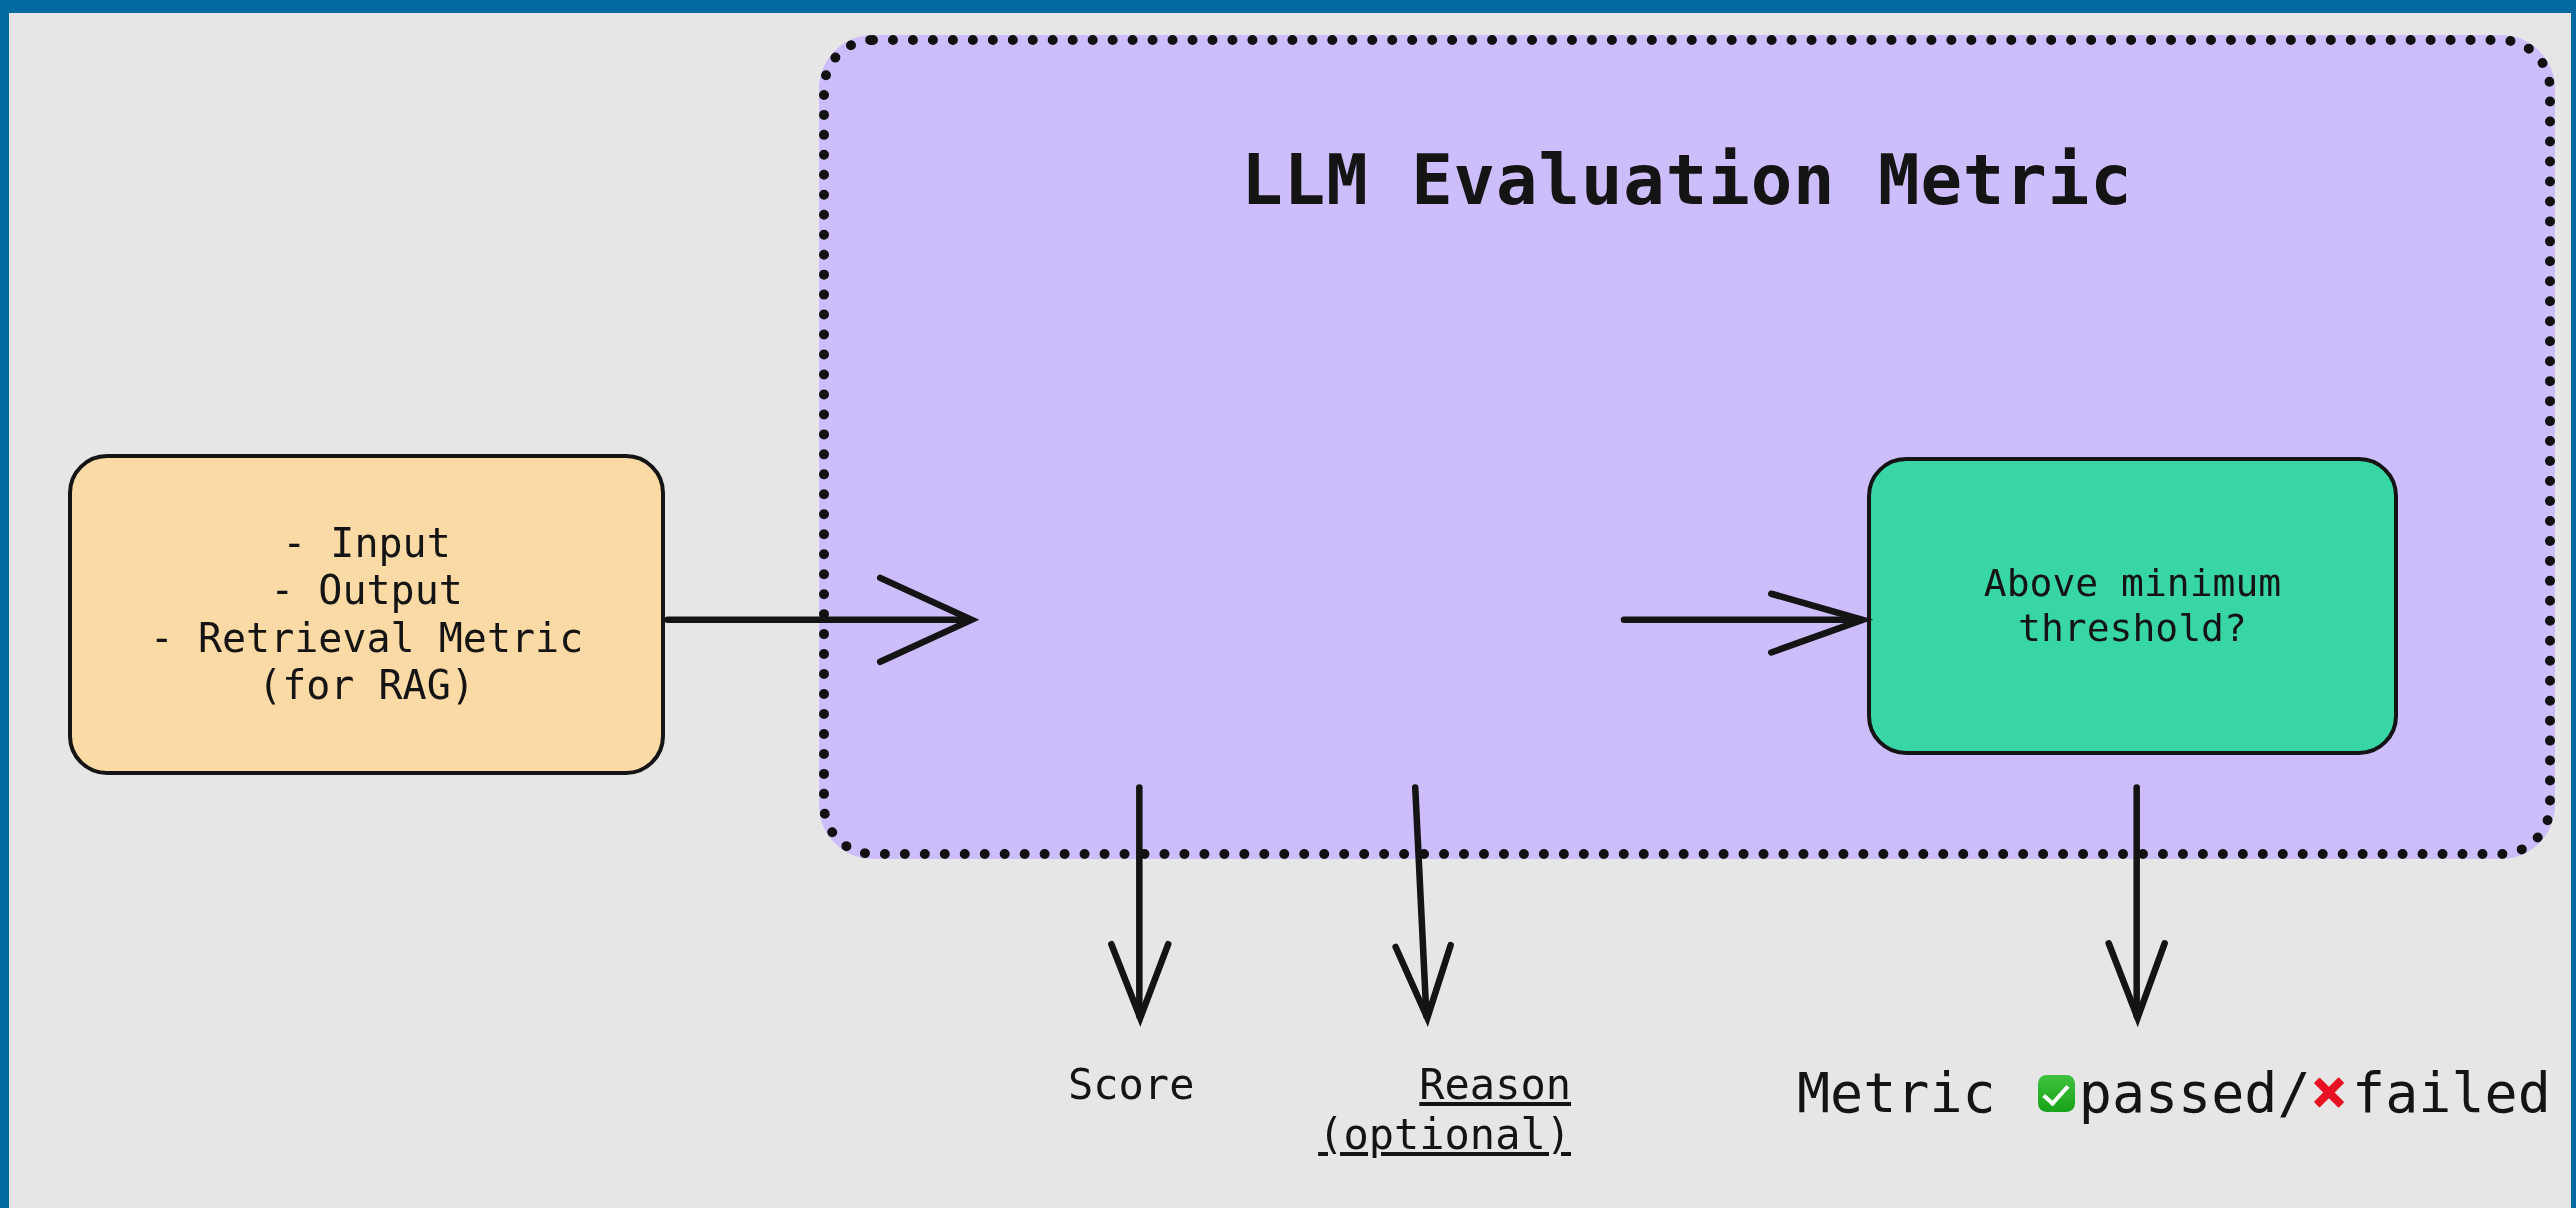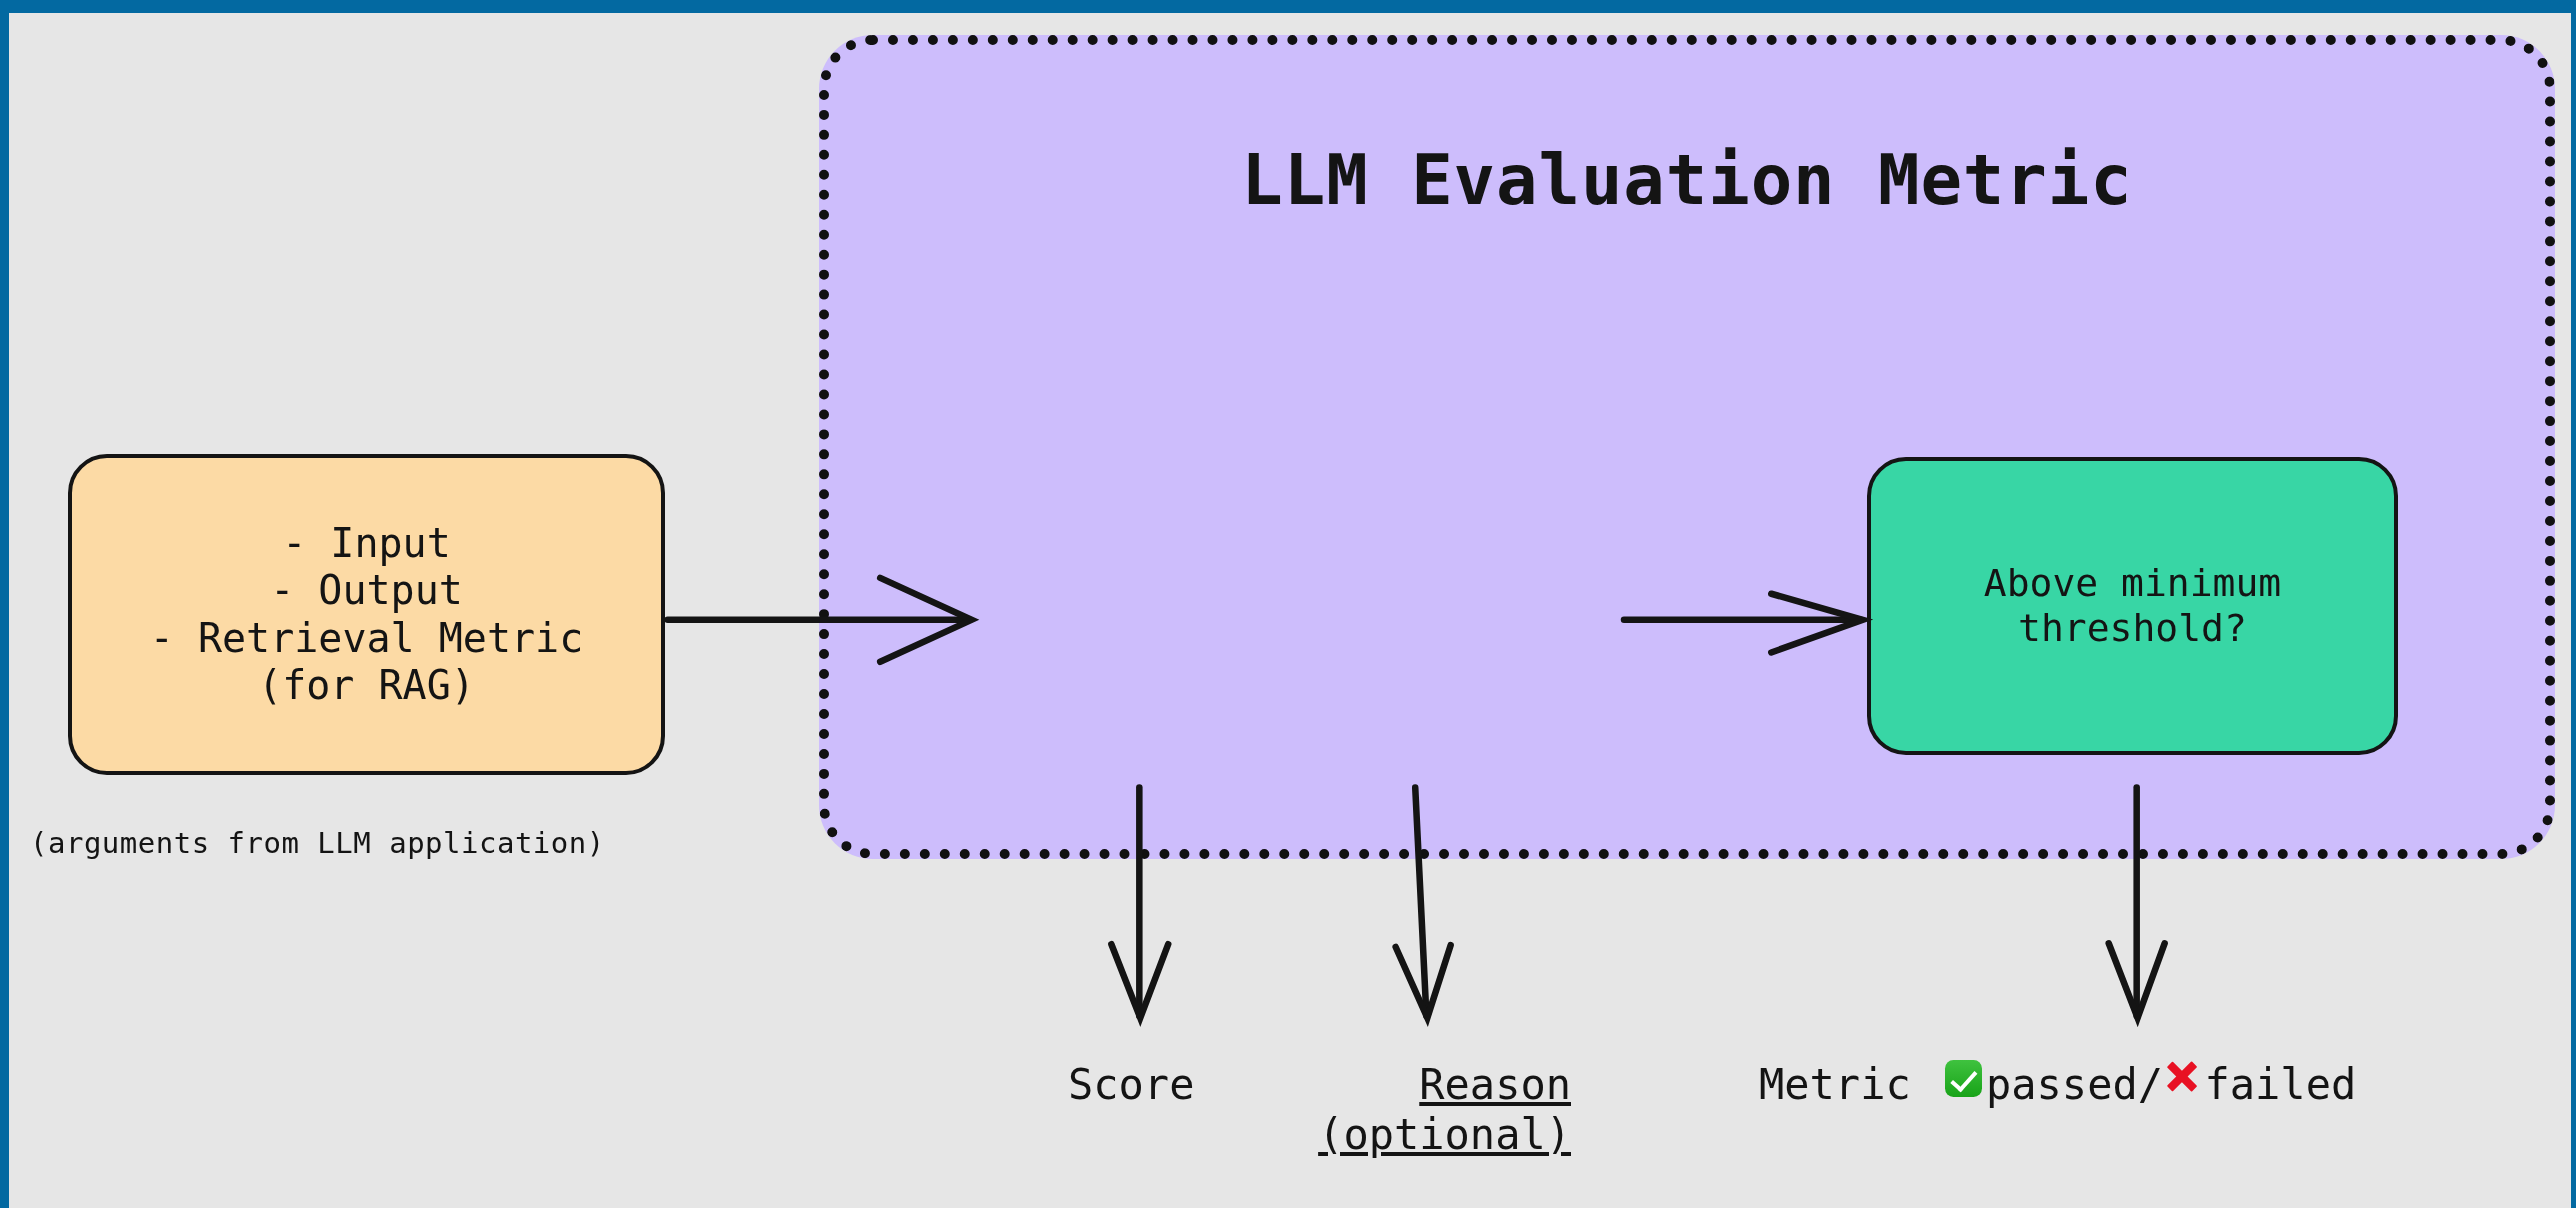--- a/index.html
+++ b/index.html
@@ -135,24 +135,25 @@
   #reason-label {
     left: 1254px;
     top: 1060px;
     font-size: 42px;
     text-align: right;
     width: 317px;
     text-decoration: underline;
   }
 
   #verdict-label {
-    left: 1759px;
+    left: 1797px;
     top: 1060px;
-    font-size: 42px;
+    font-size: 55px;
     display: flex;
+    align-items: center;
     white-space: pre;
   }
 
   .emoji-check {
     display: inline-block;
     width: 37px;
     height: 37px;
     border-radius: 8.4px;
     background: linear-gradient(#3fc23f, #18a318);
     position: relative;
@@ -238,21 +239,20 @@
         <polyline points="1497,1016 1531,1092 1556,1014"></polyline>
       </g>
 
       <g>
         <line x1="2292" y1="845" x2="2292" y2="1090"></line>
         <polyline points="2262,1012 2293,1092 2322,1012"></polyline>
       </g>
     </g>
   </svg>
 
-  <div class="caption" id="args-caption">(arguments from LLM application)</div>
 
   <div class="caption" id="score-label">Score</div>
 
   <div class="caption" id="reason-label">Reason
 (optional)</div>
 
   <div class="caption" id="verdict-label">
     <span>Metric </span>
     <span class="emoji-check"></span>
     <span>passed/</span>

